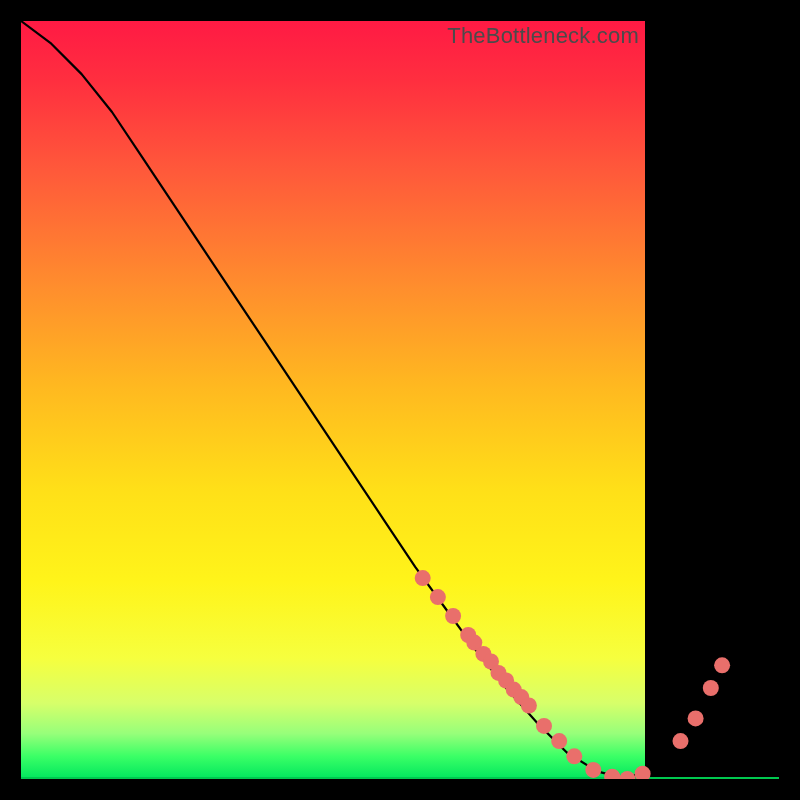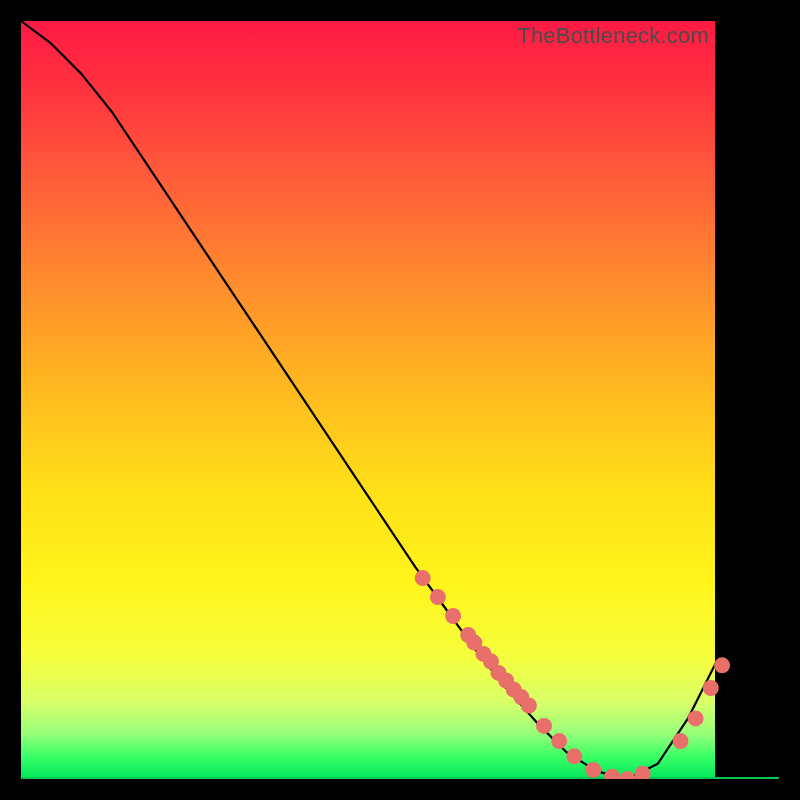--- a/index.html
+++ b/index.html
@@ -8,21 +8,21 @@
     width: 800px;
     height: 800px;
     background: #000000;
     overflow: hidden;
     font-family: Arial, Helvetica, sans-serif;
   }
   .frame {
     position: absolute;
     left: 21px;
     top: 21px;
-    width: 694px;
+    width: 624px;
     height: 758px;
     background: linear-gradient(to bottom,
       #ff1a44 0%,
       #ff2f3f 8%,
       #ff5a3a 20%,
       #ff8a2e 34%,
       #ffb820 48%,
       #ffe018 62%,
       #fff41a 74%,
       #f6ff3e 84%,

